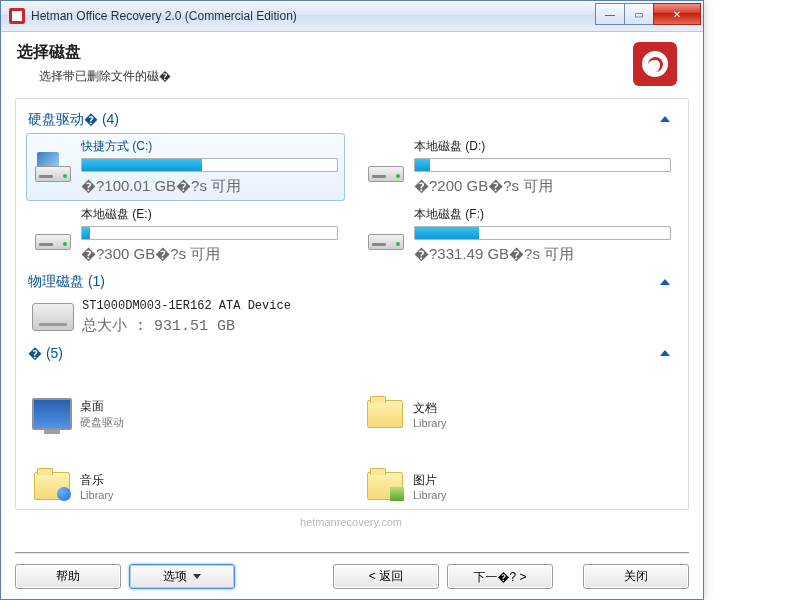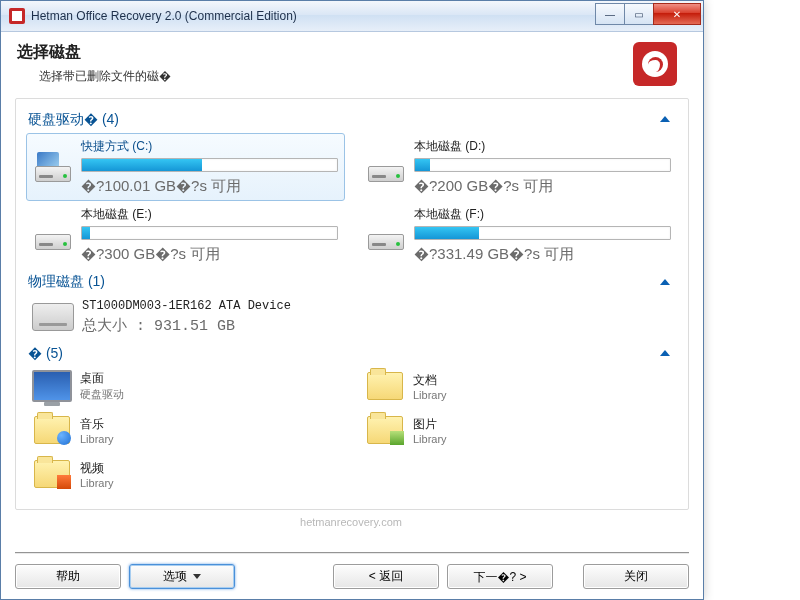--- a/index.html
+++ b/index.html
@@ -37,21 +37,21 @@
   .disk-info { flex: 1; min-width: 0; }
   .disk-name { color: #222; font-size: 12px; margin-bottom: 3px; }
   .disk-item.selected .disk-name { color: #0a4e8c; }
   .bar { height: 12px; background: #fff; border: 1px solid #b5b5b5; border-radius: 1px; position: relative; margin-bottom: 3px; box-shadow: inset 0 0 2px rgba(0,0,0,.08);}
   .bar .fill { position: absolute; top: 0; bottom: 0; left: 0; background: linear-gradient(#34c5f3,#1596d6); }
   .disk-free { color: #6b6b6b; font-size: 15px; }
   .phys-item { display:flex; align-items:center; padding:4px 6px;font-family:Liberation Mono, monospace;}
   .phys-icon { width:40px; height:26px; background:linear-gradient(#eee,#ccc); border:1px solid #999; border-radius:3px; margin-right:8px; position:relative;}
   .phys-icon::after{content:"";position:absolute; left:6px; right:6px; bottom:4px; height:3px; background:#999; border-radius:1px;}
   .loc-grid { display: grid; grid-template-columns: 1fr 1fr; column-gap: 14px; row-gap: 4px; }
-  .loc-item { display:flex; align-items:center; padding:2px 6px;}
+  .loc-item { display:flex; align-items:center; padding:2px 6px;margin-top:28px;}
   .loc-icon { width:40px; height:36px; margin-right:8px; display:flex; align-items:center; justify-content:center;}
   .folder { width:34px; height:26px; background: linear-gradient(#fff2b0,#f6d877); border:1px solid #d8b64a; border-radius:2px; position:relative;}
   .folder::before{content:"";position:absolute; top:-5px; left:2px; width:14px; height:6px; background:#f9e59a; border:1px solid #d8b64a; border-bottom:none; border-radius:2px 2px 0 0;}
   .folder .badge { position:absolute; right:-2px; bottom:-2px; width:14px; height:14px; }
   .folder .badge.music { background: radial-gradient(circle at 30% 30%, #6bb3ff, #1f6fd4); clip-path: circle(50%);}
   .folder .badge.pic { background: linear-gradient(#b7e07a,#5aa52d);}
   .folder .badge.vid { background: linear-gradient(#ff7a3a,#d44908);} 
   .desktop-icon{ width:36px; height:28px; background: linear-gradient(#2a5fb0,#4f93e8); border:2px solid #8f9299; border-radius:2px; position:relative;}
   .desktop-icon::after{content:"";position:absolute; left:10px; right:10px; bottom:-6px; height:4px; background:#9aa0a6; border-radius:1px;}
   .loc-name { font-size:12px; color:#222;}

